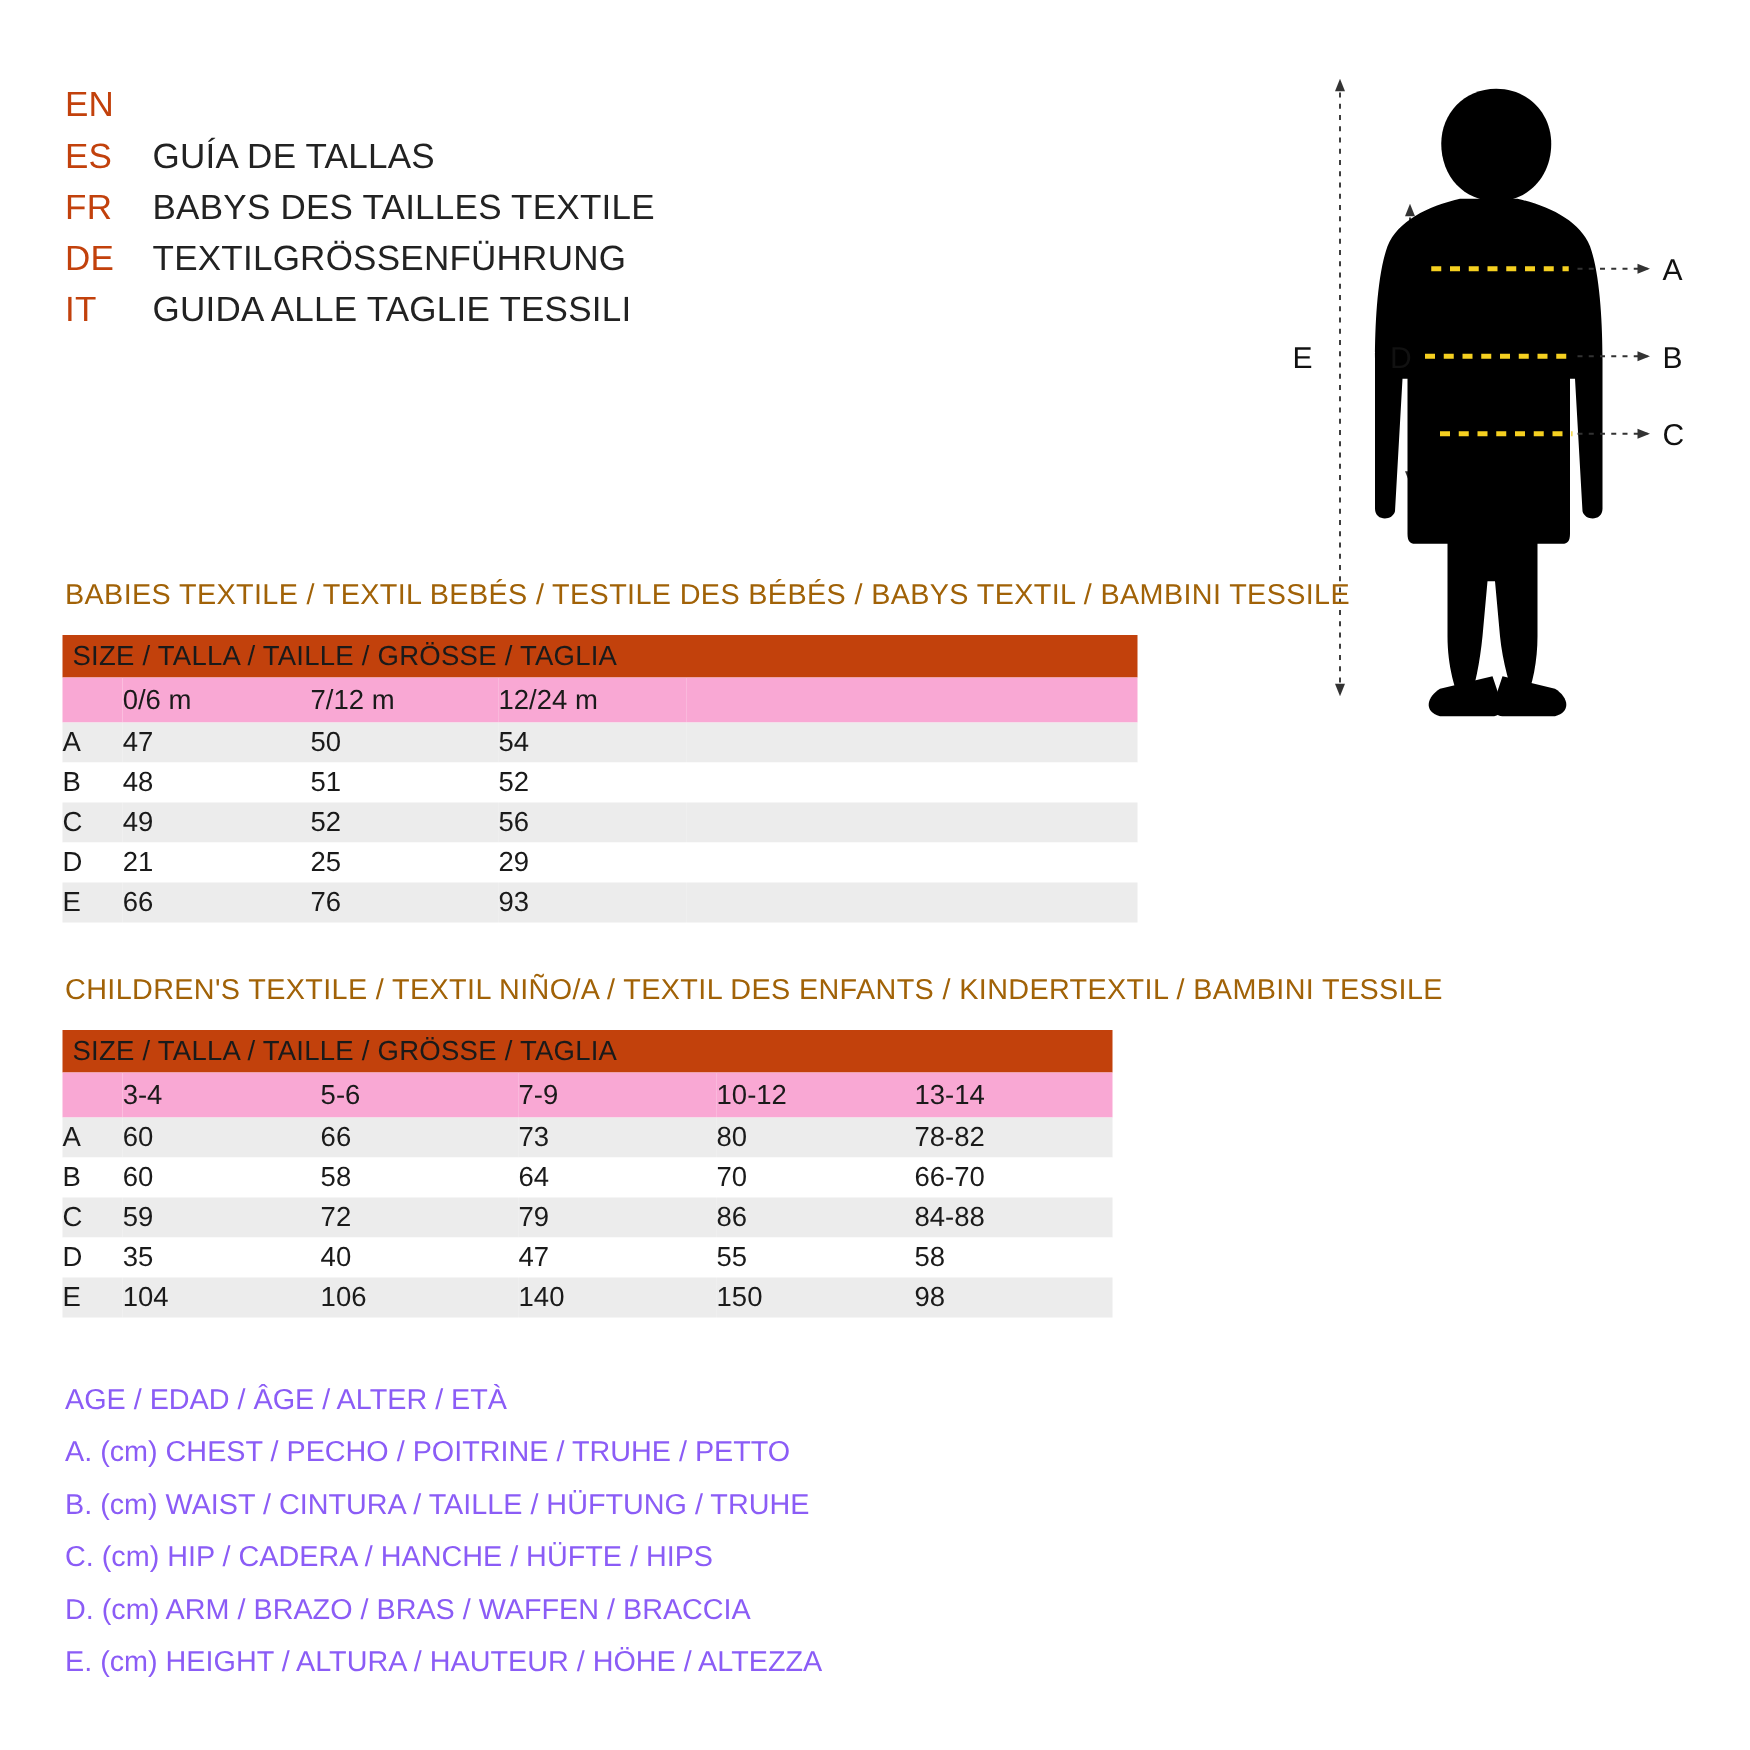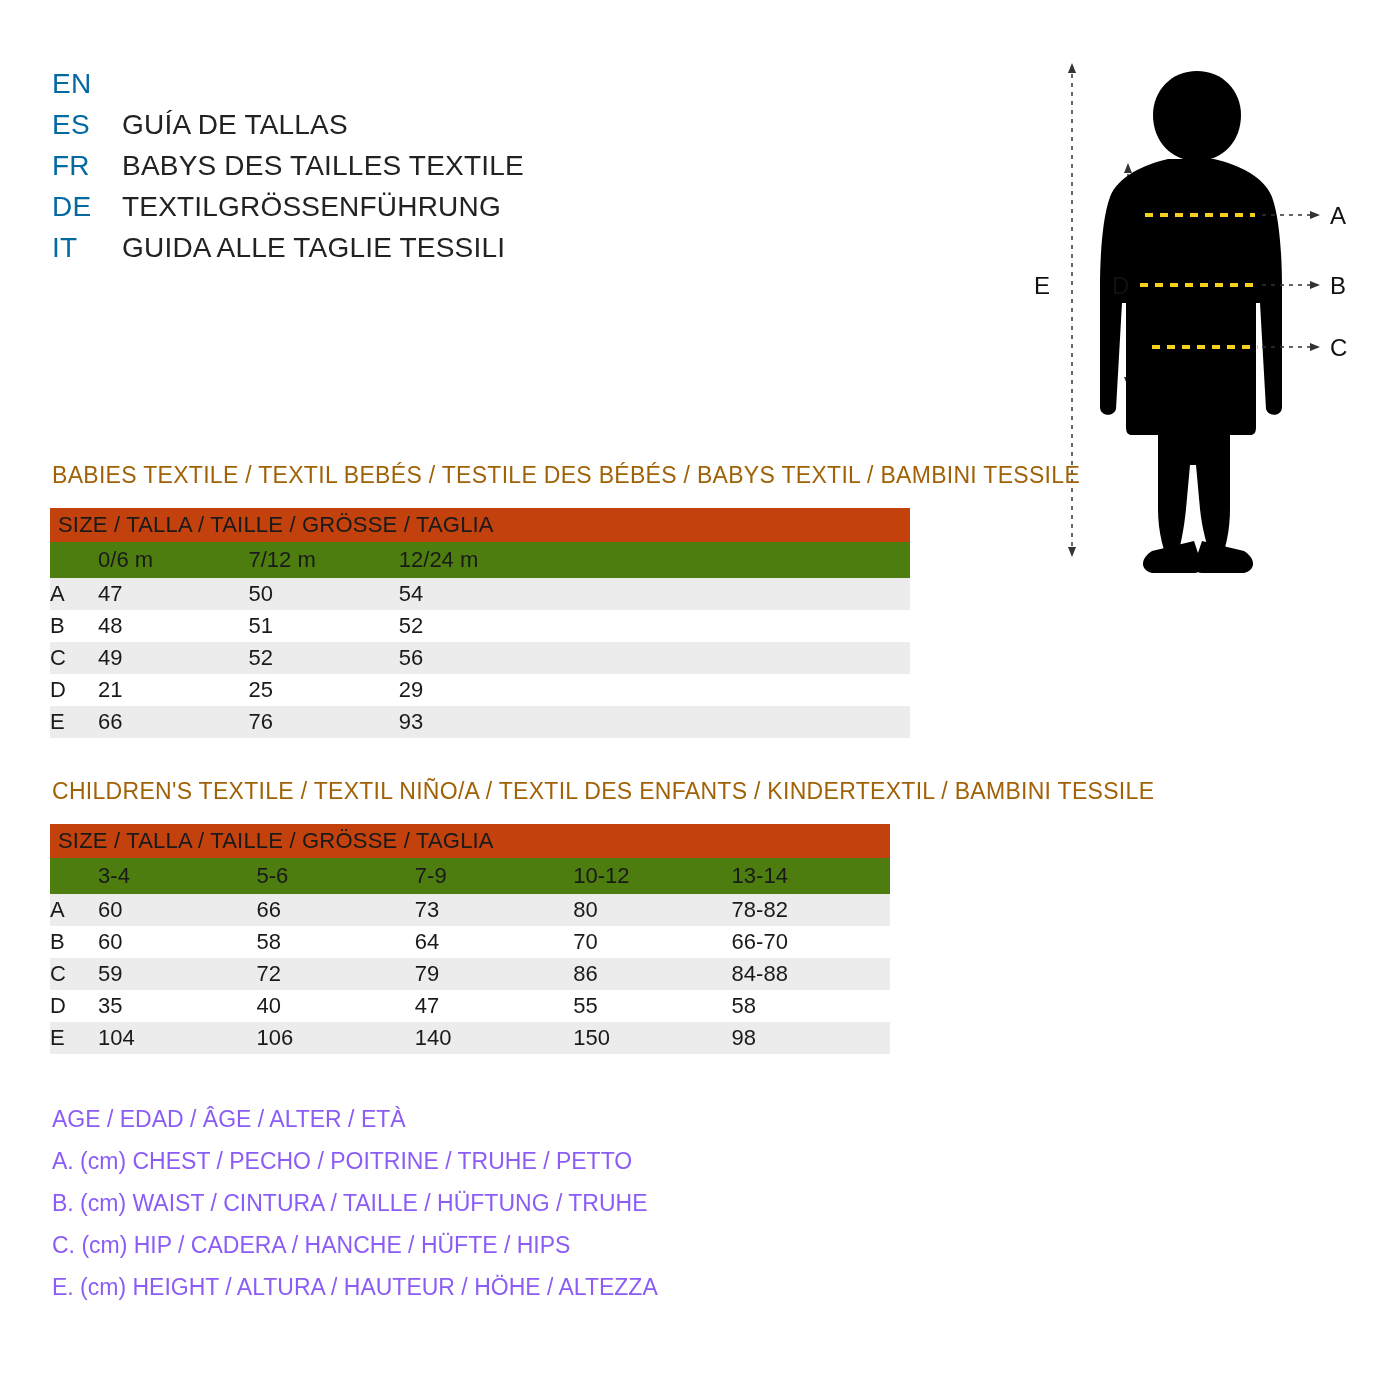--- a/index.html
+++ b/index.html
@@ -26,21 +26,21 @@
   .lang-row {
     display: flex;
     align-items: baseline;
     height: 41px;
     font-size: 28px;
     letter-spacing: 0.2px;
   }
   .lang-code {
     width: 70px;
     flex: 0 0 70px;
-    color: #0369a1;
+    color: #c2410c;
   }
   .lang-text {
     color: #222;
   }
 
   
   .figure-area {
     position: absolute;
     left: 1000px;
     top: 55px;
@@ -80,21 +80,21 @@
     vertical-align: middle;
   }
   tr.header-row th {
     background: #c2410c;
     font-size: 22px;
     padding-left: 8px;
     height: 34px;
     letter-spacing: 0.2px;
   }
   tr.cols-row td {
-    background: #4d7c0f;
+    background: #f9a8d4;
     height: 36px;
   }
   tr.data-row.shade td { background: #ececec; }
   tr.data-row.plain td { background: #ffffff; }
 
   td.rowlabel {
     width: 48px;
     padding-left: 8px;
     font-size: 22px;
   }
@@ -300,14 +300,15 @@
       <td class="cell">98</td>
     </tr>
   </tbody>
 </table>
 
 <div class="legend">
   <div class="legend-row">AGE / EDAD / ÂGE / ALTER / ETÀ</div>
   <div class="legend-row">A. (cm) CHEST / PECHO / POITRINE / TRUHE / PETTO</div>
   <div class="legend-row">B. (cm) WAIST / CINTURA / TAILLE / HÜFTUNG / TRUHE</div>
   <div class="legend-row">C. (cm) HIP / CADERA / HANCHE / HÜFTE / HIPS</div>
+  <div class="legend-row">D. (cm) ARM / BRAZO / BRAS / WAFFEN / BRACCIA</div>
   <div class="legend-row">E. (cm) HEIGHT / ALTURA / HAUTEUR / HÖHE / ALTEZZA</div>
 </div>
 
 </body></html>

